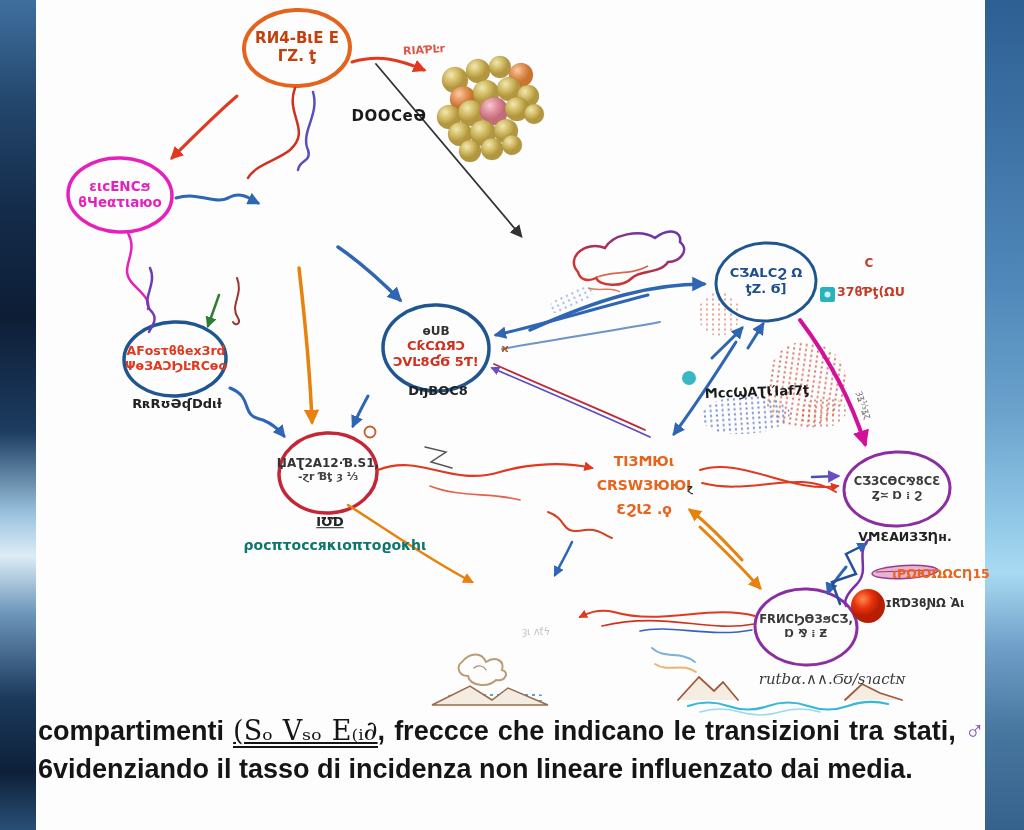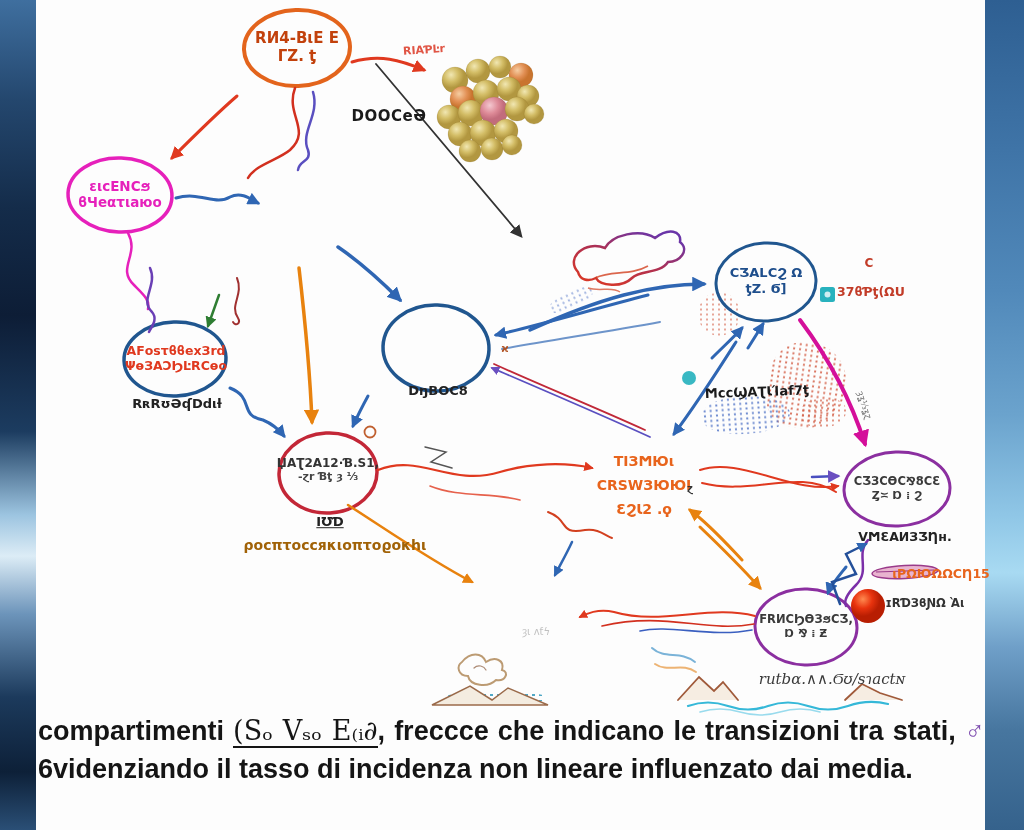--- a/index.html
+++ b/index.html
@@ -19,21 +19,21 @@
   .dots-red{background-image:radial-gradient(#d05238 1.1px,rgba(0,0,0,0) 1.5px);background-size:6px 5px;}
   .dots-blue{background-image:radial-gradient(#5577c8 1.1px,rgba(0,0,0,0) 1.5px);background-size:6px 5px;}
   .dots-teal{background-image:radial-gradient(#3f9fc0 1.2px,rgba(0,0,0,0) 1.6px);background-size:7px 6px;}
   
   .lbl{position:absolute;transform:translate(-50%,-50%);z-index:3;font-weight:bold;
        white-space:nowrap;text-align:center;line-height:1.2;}
   .caption{position:absolute;left:38px;top:712px;width:947px;z-index:4;
     font-family:"Liberation Sans",sans-serif;font-weight:600;font-size:27px;color:#151515;}
   .cap-line{line-height:38px;}
   .cap-just{text-align:justify;text-align-last:justify;}
-  .cap-math{font-family:"DejaVu Serif",serif;font-weight:500;border-bottom:2px solid #151515;}
+  .cap-math{font-family:"DejaVu Serif",serif;font-weight:500;border-bottom:2px solid #151515;text-decoration:underline;}
   .cap-mars{color:#8050b0;font-weight:400;}
   .serif-it{font-family:"DejaVu Serif",serif;font-style:italic;font-weight:normal;}
 </style>
 </head>
 <body>
 
 <div class="stage">
   <div class="canvas"></div>
   <div class="edge-left"></div>
   <div class="edge-right"></div>
@@ -214,35 +214,40 @@
     <span style="display:block">ϐЧеατιаюо</span>
   </div>
 
 
   <div class="lbl" style="left:176px;top:358px;font-size:12.5px;color:#e0391f;">
     <span style="display:block">ΑϜоsτϐϐехЗrd</span>
     <span style="display:block">ΨѳЗΑϽϦĿRϹѳо</span>
   </div>
   <div class="lbl" style="left:177px;top:404px;font-size:13px;color:#222;">RʀRʊƏʠDdιƚ</div>
 
+  <div class="lbl" style="left:436px;top:347px;font-size:13px;">
+    <span style="display:block;color:#333;font-size:12px">ѳUB</span>
+    <span style="display:block;color:#d2301f">ϹƙϹΩЯϽ</span>
+    <span style="display:block;color:#d2301f">ϽVĿ8ƓϬ 5Ƭ!</span>
+  </div>
   <div class="lbl" style="left:438px;top:391px;font-size:13px;color:#222;">DŋBOϹ8</div>
 
   <div class="lbl" style="left:766px;top:281px;font-size:13px;color:#1e4e8c;">
     <span style="display:block">CƷΑLCϨ Ω</span>
     <span style="display:block">ƫΖ.  Ϭ]</span>
   </div>
   <div class="lbl" style="left:869px;top:263px;font-size:12px;color:#c23c28;">Ϲ</div>
   <div class="lbl" style="left:871px;top:291px;font-size:12.5px;color:#c23c28;">37ϐƤƫ(ΩU</div>
 
   <div class="lbl" style="left:328px;top:470px;font-size:12px;color:#333;">
     <span style="display:block">ЏΑƮ2Α12·Ɓ.S1,</span>
     <span style="display:block;font-size:11px;color:#444">-ɀr Ɓƫ ȝ ⅓</span>
   </div>
   <div class="lbl" style="left:330px;top:522px;font-size:13px;color:#222;text-decoration:underline;">IƱƊ</div>
-  <div class="lbl" style="left:335px;top:545px;font-size:14px;color:#a16207;">ροϲπτοϲϲяκιοπτοϱοκhι</div>
+  <div class="lbl" style="left:335px;top:545px;font-size:14px;color:#0f766e;">ροϲπτοϲϲяκιοπτοϱοκhι</div>
 
   <div class="lbl" style="left:644px;top:486px;font-size:14px;color:#e8641c;line-height:1.7;">
     <span style="display:block">TIЗϺЮι</span>
     <span style="display:block">ϹRSWЗЮЮI</span>
     <span style="display:block">ƐϨƖ2 .ϙ</span>
   </div>
 
   <div class="lbl" style="left:897px;top:488px;font-size:11.5px;color:#3a3a3a;">
     <span style="display:block">ϹƷЗϹѲϹ⅋8ϹƐ</span>
     <span style="display:block;font-size:11px">Ȥ≍ Ɒ ⁞ Ϩ</span>

